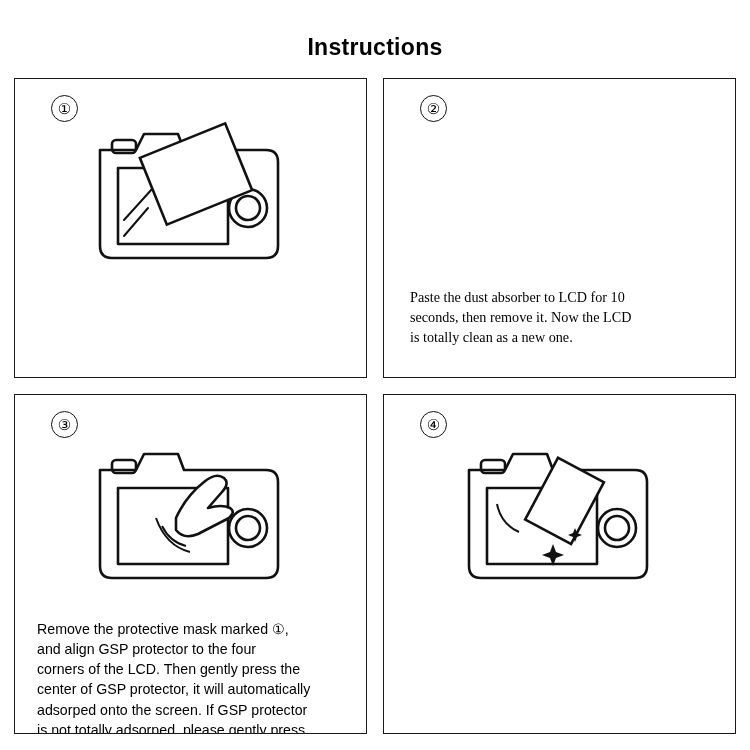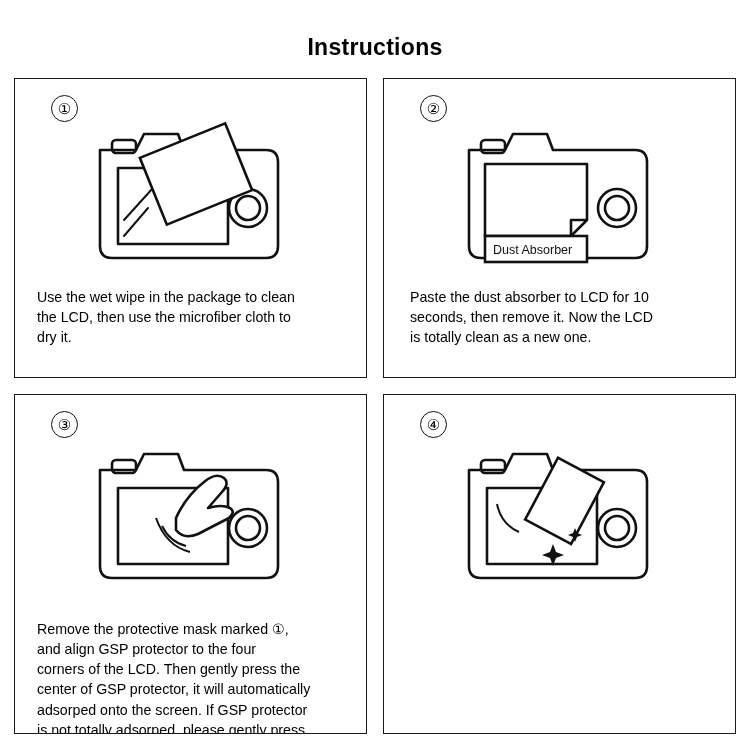--- a/index.html
+++ b/index.html
@@ -78,21 +78,21 @@
   }
   .caption {
     position: absolute;
     left: 22px;
     right: 16px;
     font-size: 14.2px;
     line-height: 1.42;
     white-space: pre-line;
   }
   .panel1 .caption { top: 208px; }
-  .panel2 .caption { top: 208px; left: 26px; }
+  .panel2 .caption { top: 208px; left: 26px; font-family: Liberation Serif, serif; }
   .panel3 .caption { top: 224px; }
   .panel4 .caption { top: 248px; left: 26px; }
   .dust-label {
     font-size: 12.5px;
     font-family: "Liberation Sans", sans-serif;
   }
 </style>
 </head>
 <body>
 
@@ -121,43 +121,24 @@
           <g stroke="#111" stroke-width="2" fill="none" stroke-linecap="round">
             <line x1="58" y1="118" x2="96" y2="76"></line>
             <line x1="58" y1="134" x2="82" y2="106"></line>
           </g>
 
           <g transform="rotate(-22 130 72)">
             <rect x="84" y="36" width="92" height="72" fill="#ffffff" stroke="#111" stroke-width="2.6"></rect>
           </g>
         </svg>
       </div>
-      <div class="caption">Use the wet wipe in the package to clean
-the LCD, then use the microfiber cloth to
-dry it.</div>
     </div>
 
     <div class="panel panel2">
       <div class="step-badge">②</div>
-      <div class="art">
-        <svg width="250" height="180" viewBox="0 0 250 180">
-          <g fill="none" stroke="#111" stroke-width="2.6" stroke-linejoin="round" stroke-linecap="round">
-            <path d="M34 48 L70 48 L78 32 L112 32 L118 48 L200 48 Q212 48 212 60 L212 144 Q212 156 200 156 L46 156 Q34 156 34 144 Z"></path>
-            <rect x="46" y="38" width="24" height="13" rx="4"></rect>
-            <circle cx="182" cy="106" r="19"></circle>
-            <circle cx="182" cy="106" r="12"></circle>
-          </g>
-
-          <path d="M50 62 L152 62 L152 118 L136 134 L50 134 Z" fill="#ffffff" stroke="#111" stroke-width="2.6" stroke-linejoin="round"></path>
-          <path d="M152 118 L136 118 L136 134" fill="none" stroke="#111" stroke-width="2.6" stroke-linejoin="round"></path>
-
-          <rect x="50" y="134" width="102" height="26" fill="#ffffff" stroke="#111" stroke-width="2.6"></rect>
-          <text class="dust-label" x="58" y="152" fill="#111">Dust Absorber</text>
-        </svg>
-      </div>
       <div class="caption">Paste the dust absorber to LCD for 10
 seconds, then remove it. Now the LCD
 is totally clean as a new one.</div>
     </div>
 
     <div class="panel panel3">
       <div class="step-badge">③</div>
       <div class="art lower">
         <svg width="250" height="180" viewBox="0 0 250 180">
           <g fill="none" stroke="#111" stroke-width="2.6" stroke-linejoin="round" stroke-linecap="round">

